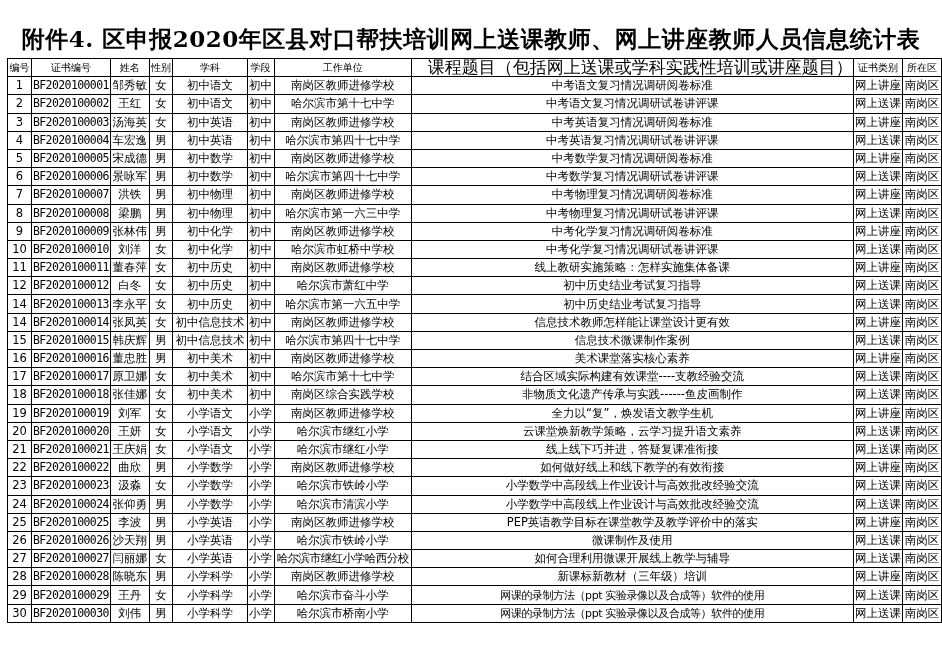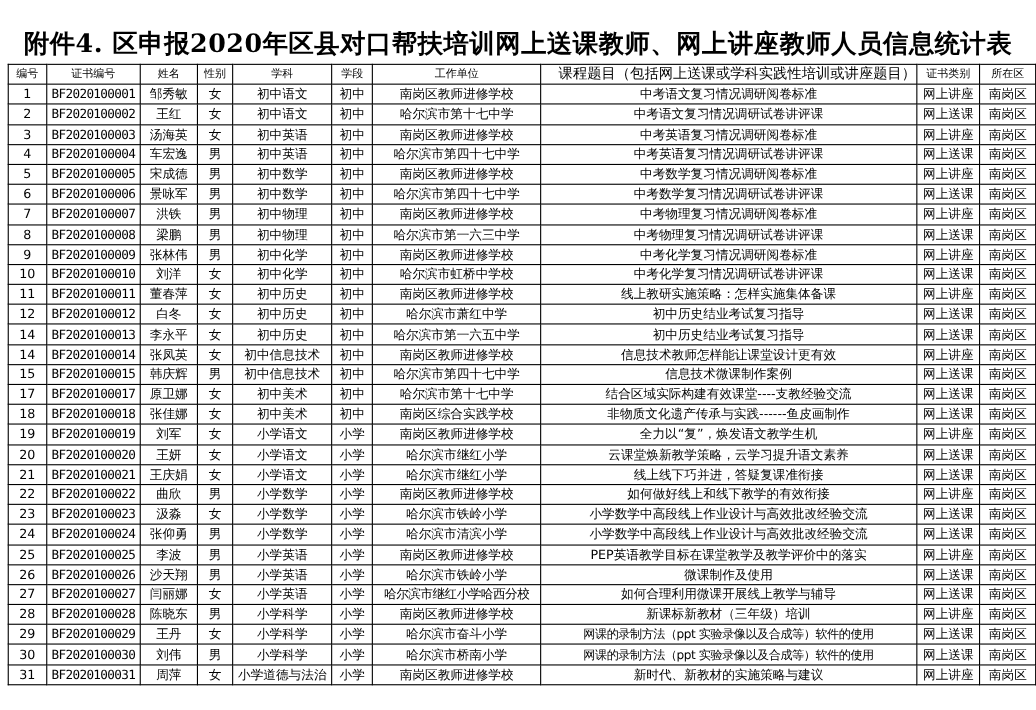--- a/index.html
+++ b/index.html
@@ -1,21 +1,21 @@
 <!DOCTYPE html>
 <html><head>
 <meta charset="utf-8">
 <style>
   html, body { margin:0; padding:0; background:#ffffff; }
   body { width:942px; height:645px; position:relative; overflow:hidden; font-family:"DejaVu Sans", sans-serif; color:#000; }
   .title { position:absolute; left:0; top:8px; width:942px; text-align:center; font-family:"DejaVu Serif", serif; font-weight:bold; font-size:23px; letter-spacing:0.5px; white-space:nowrap;margin-top:16px; }
   table.grid { position:absolute; left:7px; top:58px; border-collapse:collapse; table-layout:fixed; }
   table.grid td, table.grid th { border:1px solid #000; height:17.2px; padding:0; font-size:11.5px; line-height:17px; text-align:center; white-space:nowrap; overflow:hidden; font-weight:normal; }
   table.grid th { font-size:10px; }
-  table.grid th.course-h { font-size:13px; text-align:left; padding-left:16px; }
+  table.grid th.course-h { font-size:17px; text-align:left; padding-left:16px; }
   td.cert { font-size:10.5px; text-align:left; padding-left:2px; font-family:"DejaVu Sans Mono", monospace; letter-spacing:-0.6px; }
   td.num { font-size:12px; }
   td.unit.overflow { text-align:center; letter-spacing:-0.5px; }
   td.course.tight { letter-spacing:-0.4px; font-size:11px; }
 </style>
 </head>
 <body>
 
 <div class="title">附件4.  区申报2020年区县对口帮扶培训网上送课教师、网上讲座教师人员信息统计表</div>
 
@@ -221,20 +221,32 @@
         <td class="">韩庆辉</td>
         <td class="">男</td>
         <td class="">初中信息技术</td>
         <td class="">初中</td>
         <td class="unit">哈尔滨市第四十七中学</td>
         <td class="course">信息技术微课制作案例</td>
         <td class="">网上送课</td>
         <td class="">南岗区</td>
       </tr>
       <tr>
+        <td class="num">16</td>
+        <td class="cert">BF2020100016</td>
+        <td class="">董忠胜</td>
+        <td class="">男</td>
+        <td class="">初中美术</td>
+        <td class="">初中</td>
+        <td class="unit">南岗区教师进修学校</td>
+        <td class="course">美术课堂落实核心素养</td>
+        <td class="">网上讲座</td>
+        <td class="">南岗区</td>
+      </tr>
+      <tr>
         <td class="num">17</td>
         <td class="cert">BF2020100017</td>
         <td class="">原卫娜</td>
         <td class="">女</td>
         <td class="">初中美术</td>
         <td class="">初中</td>
         <td class="unit">哈尔滨市第十七中学</td>
         <td class="course">结合区域实际构建有效课堂----支教经验交流</td>
         <td class="">网上送课</td>
         <td class="">南岗区</td>
@@ -386,28 +398,16 @@
       <tr>
         <td class="num">30</td>
         <td class="cert">BF2020100030</td>
         <td class="">刘伟</td>
         <td class="">男</td>
         <td class="">小学科学</td>
         <td class="">小学</td>
         <td class="unit">哈尔滨市桥南小学</td>
         <td class="course tight">网课的录制方法（ppt 实验录像以及合成等）软件的使用</td>
         <td class="">网上送课</td>
-        <td class="">南岗区</td>
-      </tr>
-      <tr>
-        <td class="num">31</td>
-        <td class="cert">BF2020100031</td>
-        <td class="">周萍</td>
-        <td class="">女</td>
-        <td class="">小学道德与法治</td>
-        <td class="">小学</td>
-        <td class="unit">南岗区教师进修学校</td>
-        <td class="course">新时代、新教材的实施策略与建议</td>
-        <td class="">网上讲座</td>
         <td class="">南岗区</td>
       </tr>
     </tbody>
 </table>
 
 </body></html>

